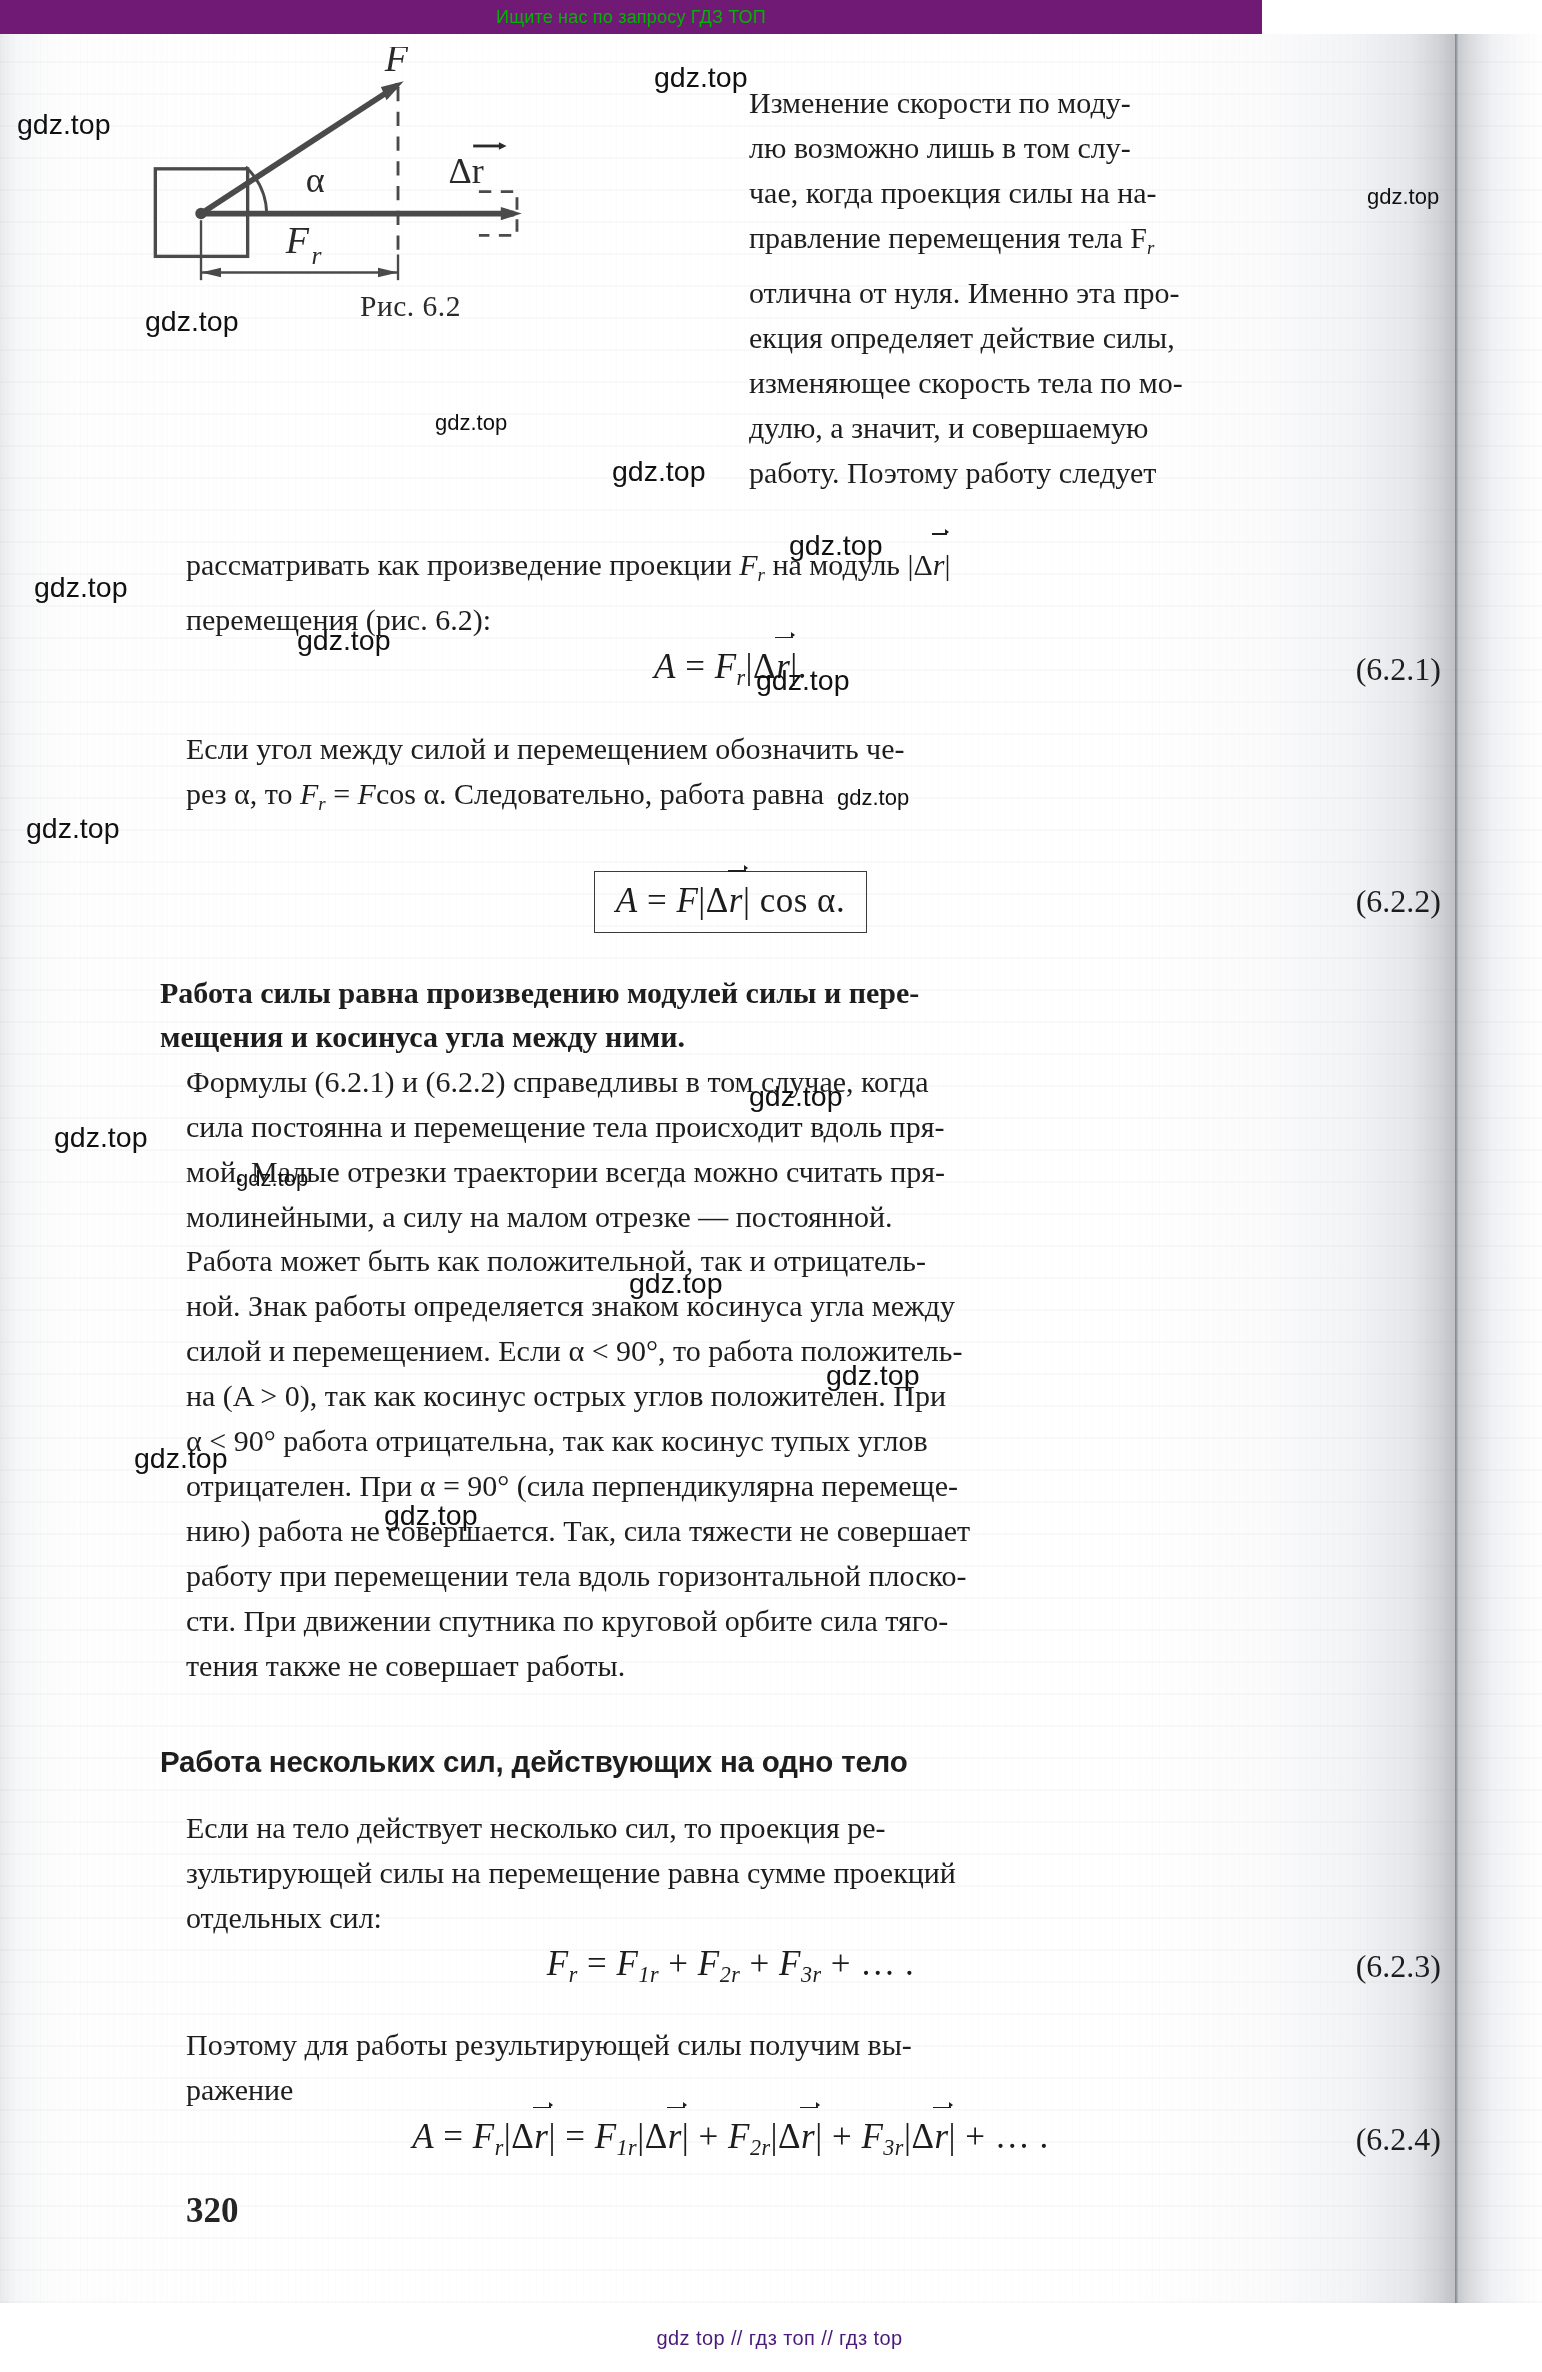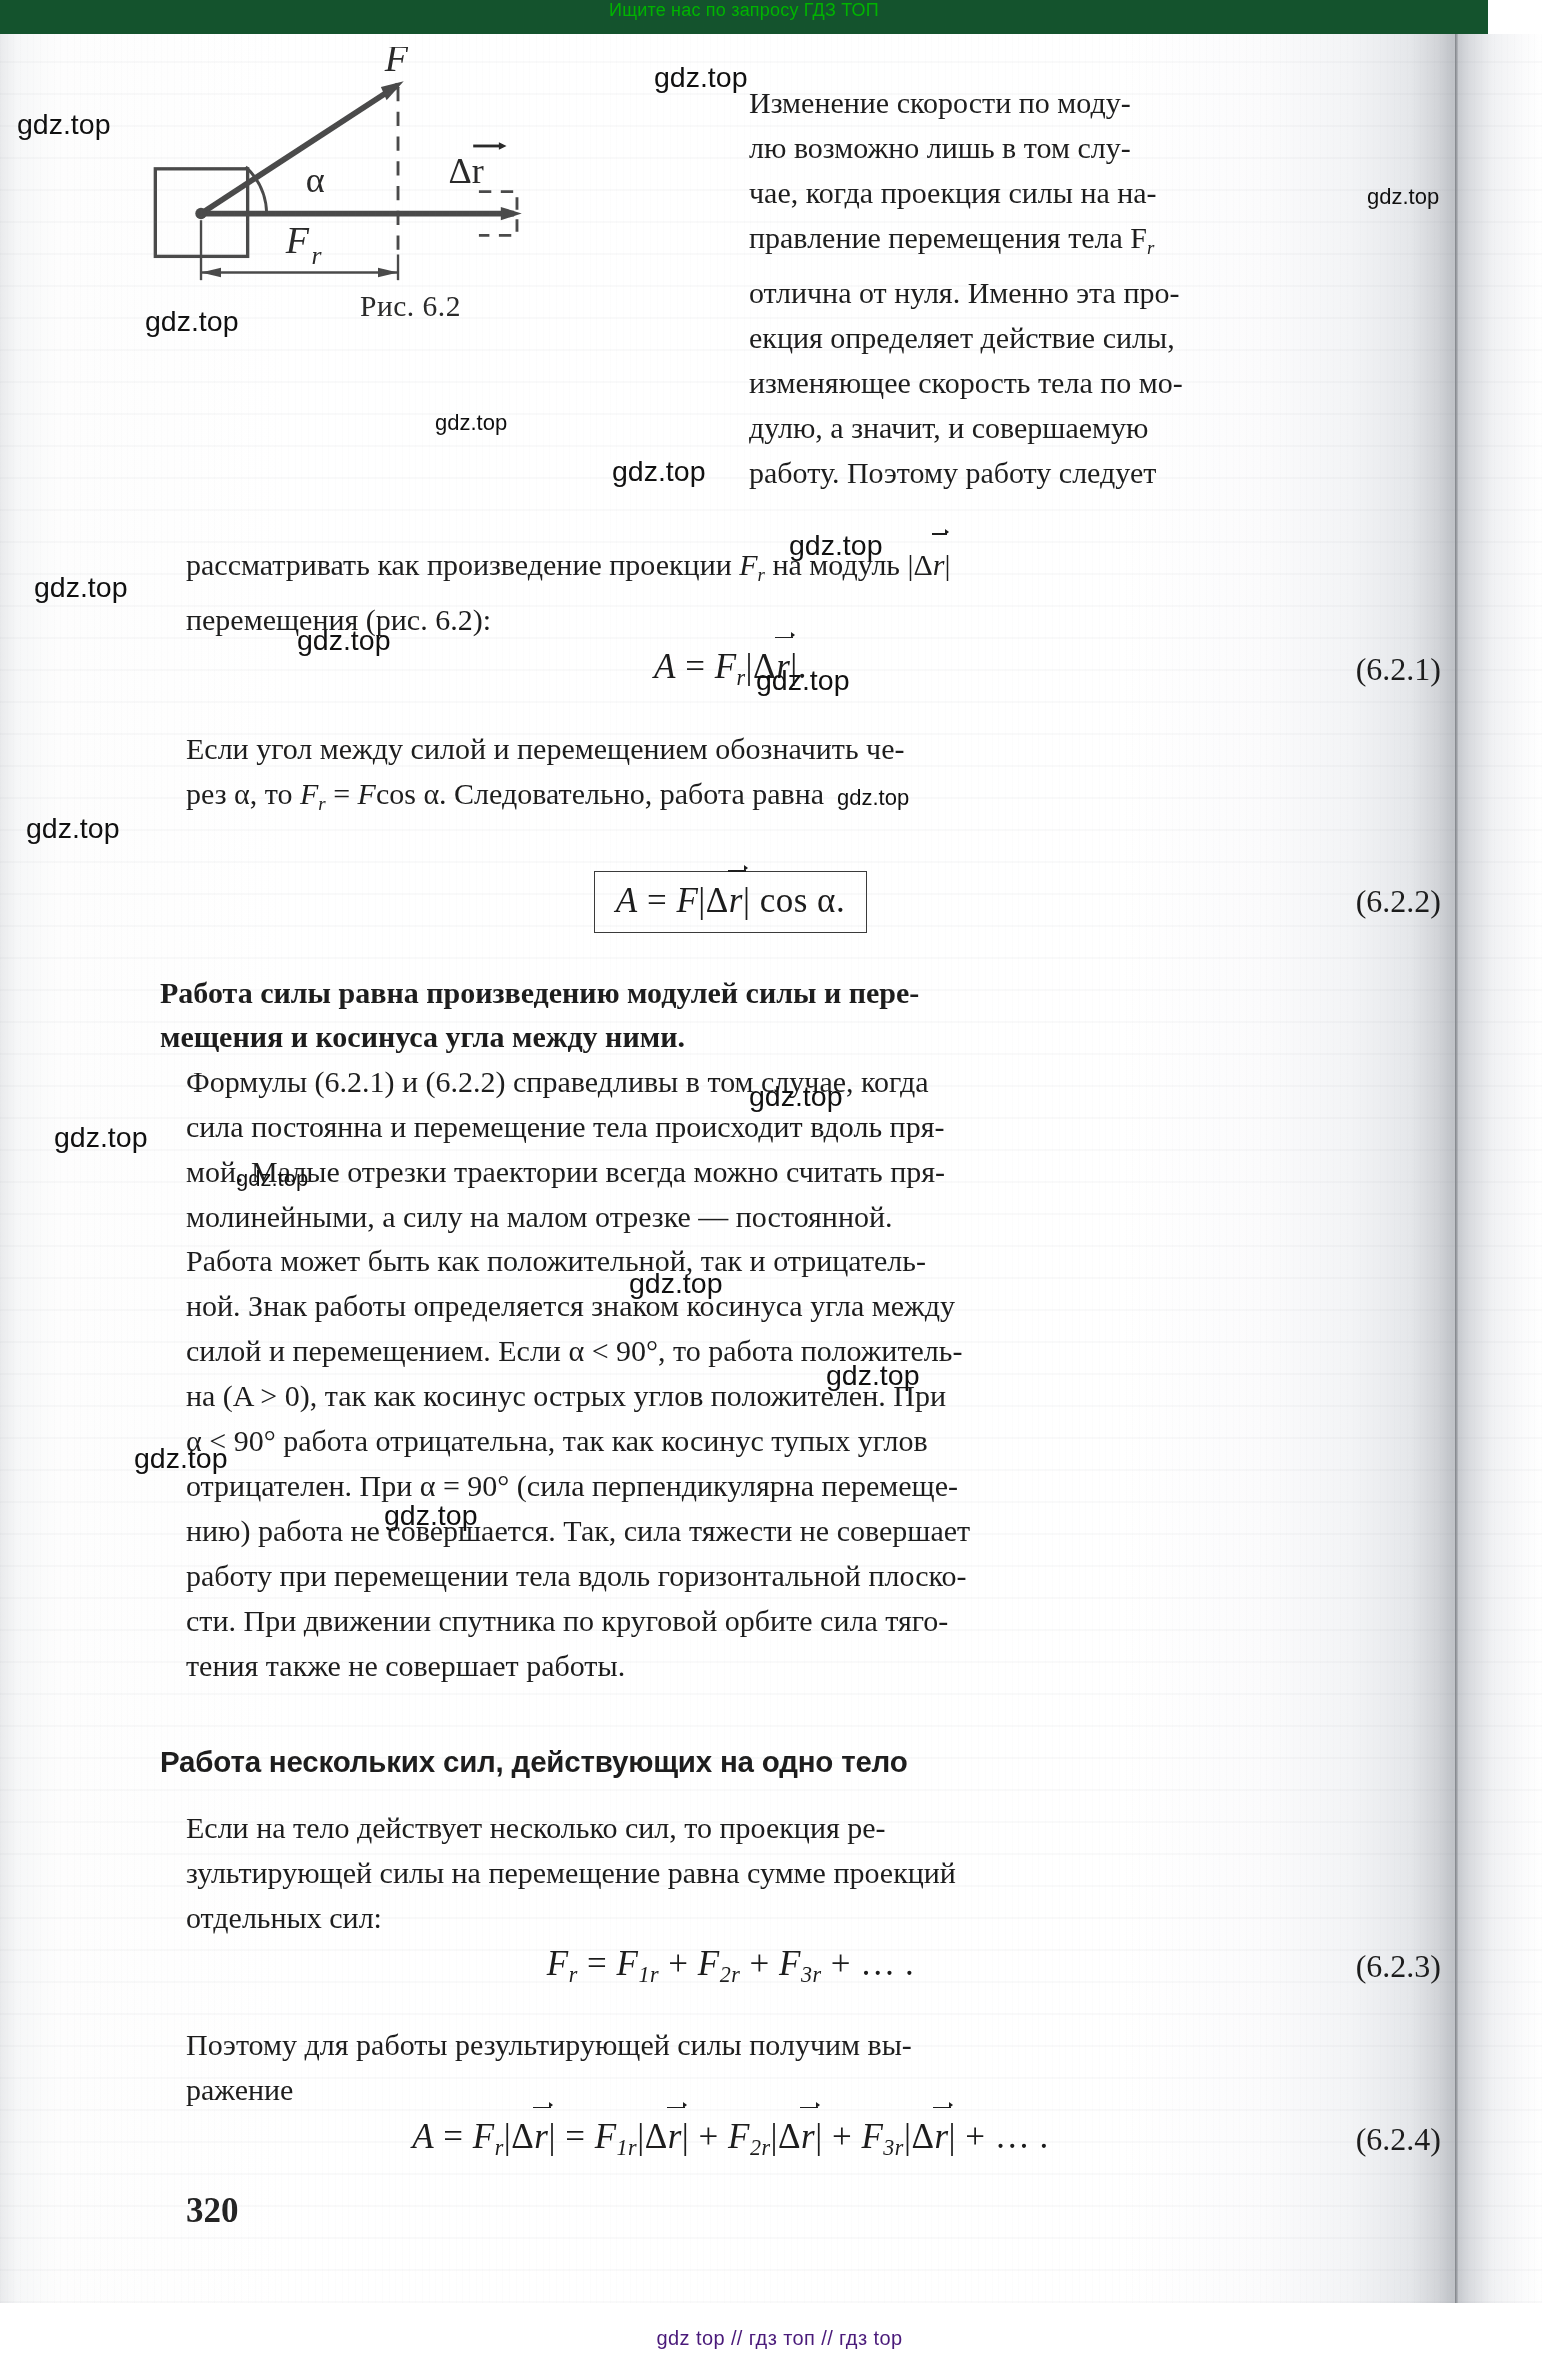--- a/index.html
+++ b/index.html
@@ -4,23 +4,23 @@
 <style>
   html,body{margin:0;padding:0;background:#ffffff;}
   body{
     width:1543px;height:2372px;position:relative;overflow:hidden;
     font-family:"Liberation Serif", serif;
     color:#1c1c1c;
   }
 
   
   .topbar{
-    position:absolute;left:0;top:0;width:1488px;height:34px;
-    background:#14532d;
-    display:flex;justify-content:center;
+    position:absolute;left:0;top:0;width:1262px;height:34px;
+    background:#701a75;
+    display:flex;align-items:center;justify-content:center;
   }
   .topbar-text{
     font-family:"Liberation Sans", sans-serif;
     font-size:18px;color:#00b400;letter-spacing:0.2px;white-space:nowrap;
   }
 
   
   .sheet{
     position:absolute;left:0;top:34px;width:1543px;height:2269px;
     background:

